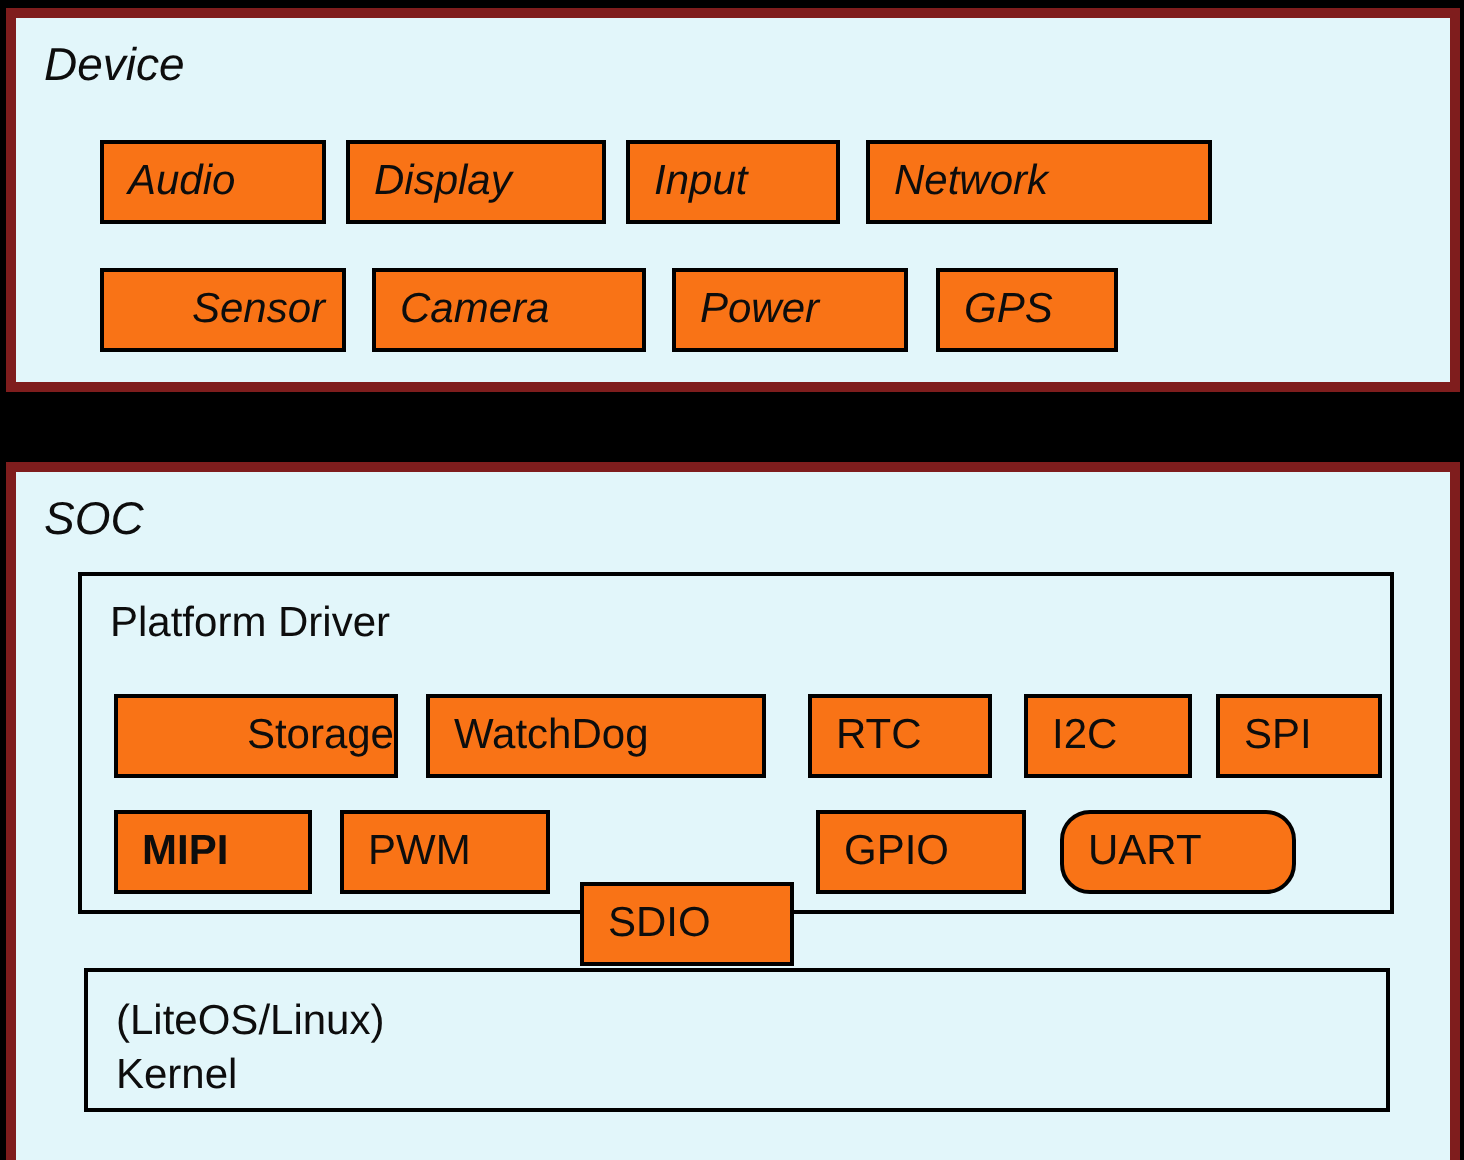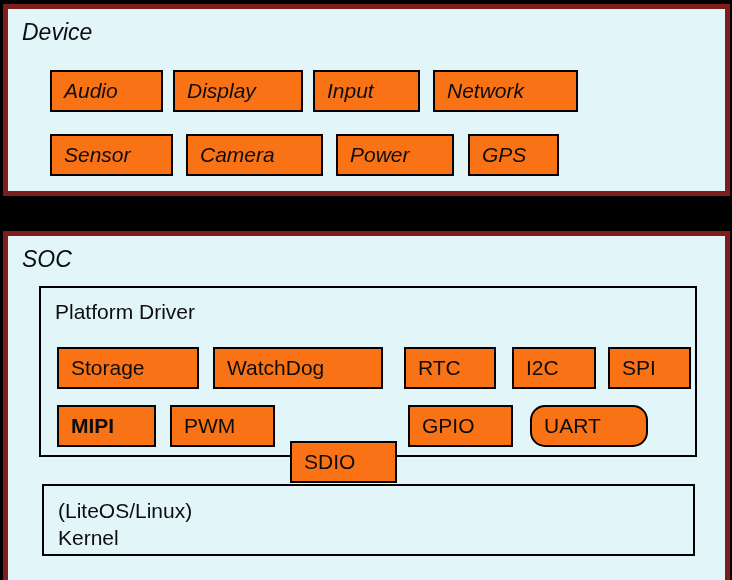--- a/index.html
+++ b/index.html
@@ -139,27 +139,27 @@
     <div class="device-row1">
       <div class="box" style="left:42px;width:113px;">
         <span class="box-label">Audio</span>
       </div>
       <div class="box" style="left:165px;width:130px;">
         <span class="box-label">Display</span>
       </div>
       <div class="box" style="left:305px;width:107px;">
         <span class="box-label">Input</span>
       </div>
-      <div class="box" style="left:425px;width:145px;">
+      <div class="box" style="left:425px;width:173px;">
         <span class="box-label">Network</span>
       </div>
     </div>
 
     <div class="device-row2">
-      <div class="box" style="left:42px;width:123px;">
+      <div class="box" style="left:42px;width:123px;padding-left:32px;">
         <span class="box-label">Sensor</span>
       </div>
       <div class="box" style="left:178px;width:137px;">
         <span class="box-label">Camera</span>
       </div>
       <div class="box" style="left:328px;width:118px;">
         <span class="box-label">Power</span>
       </div>
       <div class="box" style="left:460px;width:91px;">
         <span class="box-label">GPS</span>
@@ -171,21 +171,21 @@
 
   <div class="layer layer-soc">
     <div class="layer-title">SOC</div>
   </div>
 
   <div class="group group-platform">
     <div class="group-title">Platform Driver</div>
   </div>
 
   <div class="pd-row1">
-    <div class="box" style="left:57px;width:142px;">
+    <div class="box" style="left:57px;width:142px;justify-content:flex-end;">
       <span class="box-label">Storage</span>
     </div>
     <div class="box" style="left:213px;width:170px;">
       <span class="box-label">WatchDog</span>
     </div>
     <div class="box" style="left:404px;width:92px;">
       <span class="box-label">RTC</span>
     </div>
     <div class="box" style="left:512px;width:84px;">
       <span class="box-label">I2C</span>

